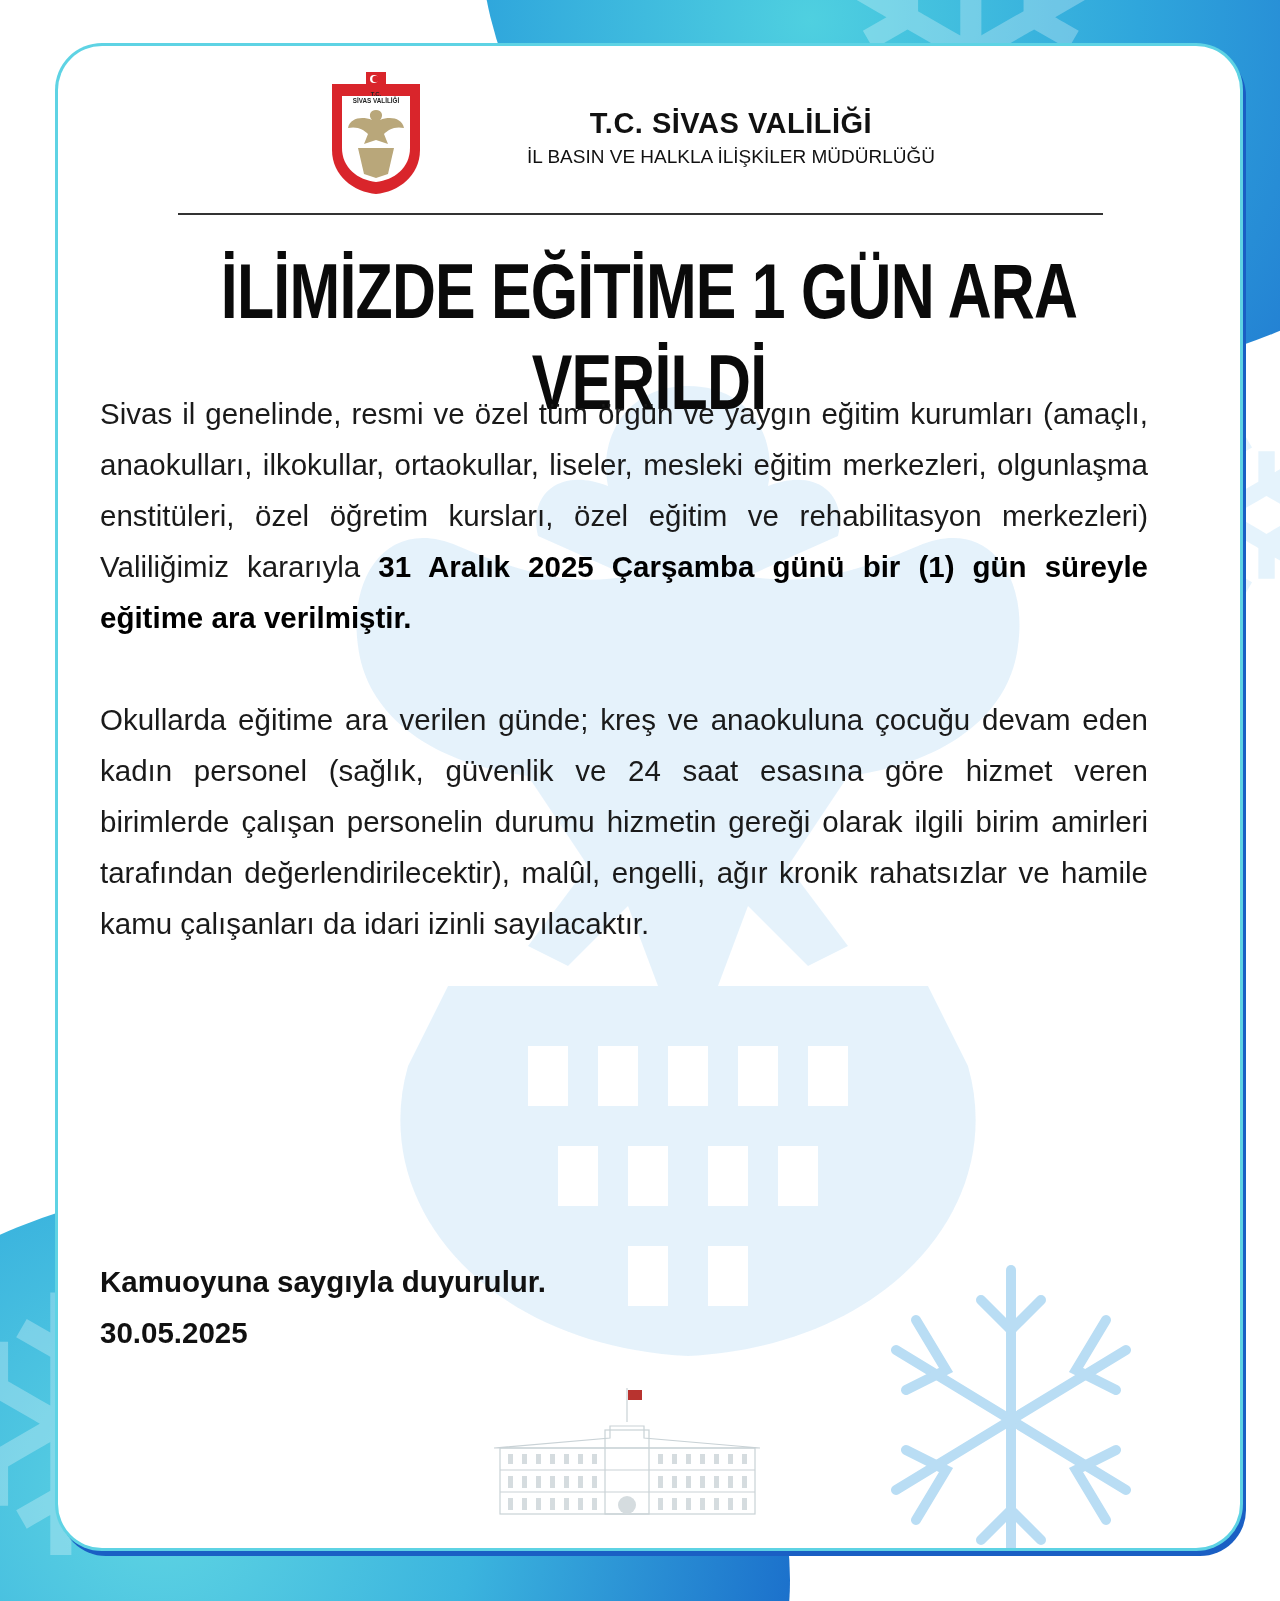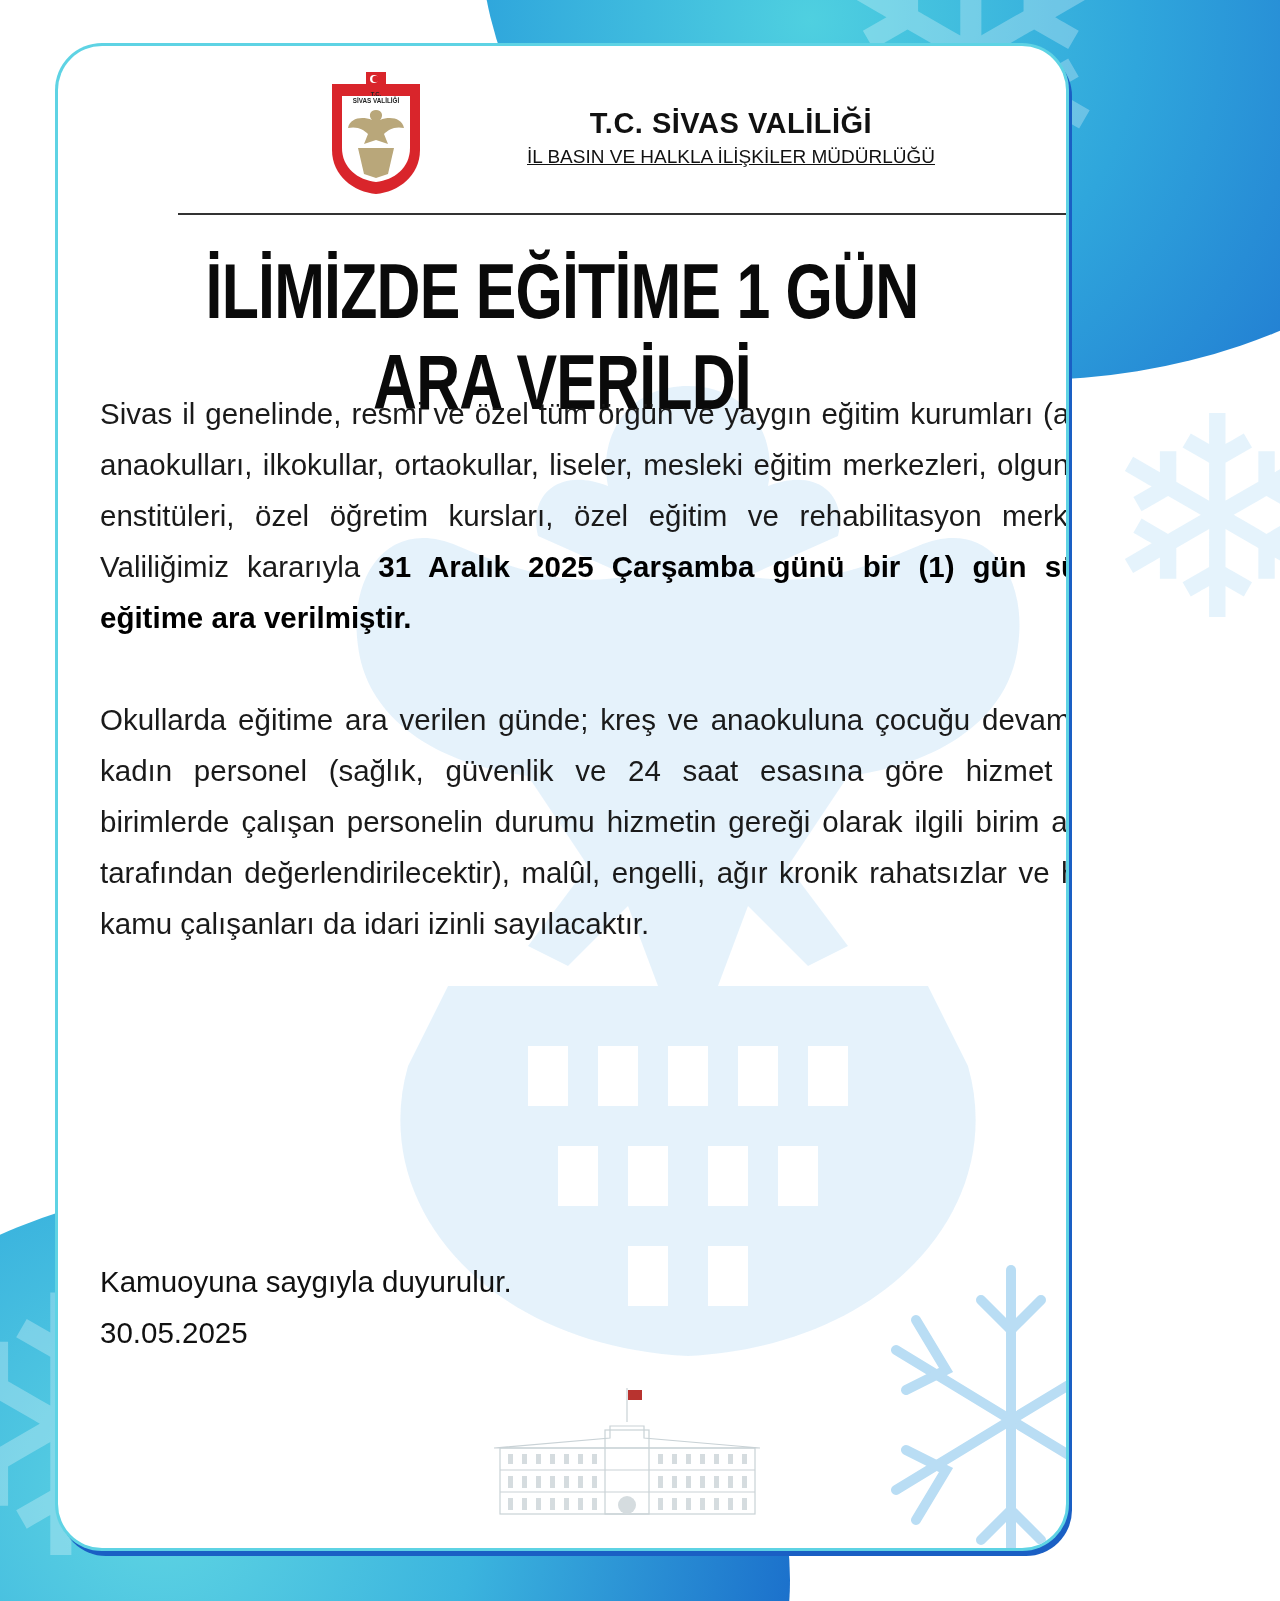--- a/index.html
+++ b/index.html
@@ -16,57 +16,57 @@
   }
   .blob-bl {
     left:-260px; top:1180px; width:1050px; height:800px;
     background:radial-gradient(circle at 40% 40%, #5fd5e3 0%, #3bb4de 40%, #1c72cc 80%, #1456b8 100%);
   }
   .flake-bg {
     position:absolute; color:rgba(255,255,255,0.28); font-size:360px; line-height:1;
   }
   
   .card {
-    position:absolute; left:58px; top:46px; width:1008px; height:1502px;
+    position:absolute; left:58px; top:46px; width:1182px; height:1502px;
     background:#ffffff; border-radius:44px;
     box-shadow: 0 0 0 3px #5ed3e4, 4px 6px 0 2px #1a5fc4;
     overflow:hidden;
   }
   .watermark {
     position:absolute; left:270px; top:300px; width:720px; height:1030px;
     opacity:0.9;
   }
   .content { position:absolute; left:0; top:0; width:100%; height:100%; }
   .header {
     position:absolute; left:270px; top:22px; width:680px; height:130px;
     display:flex; align-items:center;
   }
   .logo { width:96px; height:126px; flex:0 0 96px; }
   .header-text { flex:1; text-align:center; margin-left:30px; margin-top:8px;}
   .org-title { font-size:29px; font-weight:bold; color:#111; letter-spacing:0.5px; }
-  .org-sub { font-size:19px; color:#111; margin-top:6px;text-decoration:underline; }
+  .org-sub { font-size:19px; color:#111; margin-top:6px; }
   .divider {
     position:absolute; left:120px; top:167px; width:925px; height:2px; background:#333;
   }
   .headline {
     position:absolute; left:0; top:200px; width:100%; text-align:center;
     font-family:"Liberation Sans", sans-serif; font-weight:bold;
     font-size:78px; color:#0a0a0a; letter-spacing:-1px;
     transform:scaleX(0.78); transform-origin:center;
   }
   .body {
     position:absolute; left:42px; top:342px; width:1048px;
     font-size:29.5px; line-height:51px; color:#1a1a1a;
     text-align:justify;
   }
   .body p { margin:0 0 51px 0; }
   .body b { font-weight:bold; color:#000; }
   .closing {
     position:absolute; left:42px; top:1210px;
-    font-size:29.5px; line-height:51px; font-weight:normal; color:#111;
+    font-size:29.5px; line-height:51px; font-weight:bold; color:#111;
   }
   .building { position:absolute; left:432px; top:1340px; width:275px; height:130px; }
   .snowflake { position:absolute; left:828px; top:1214px; width:250px; height:320px; }
 </style>
 </head>
 <body>
 
 <div class="blob blob-tr"></div>
 <div class="blob blob-bl"></div>
 <div class="flake-bg" style="left:820px;top:-120px;">❄</div>

